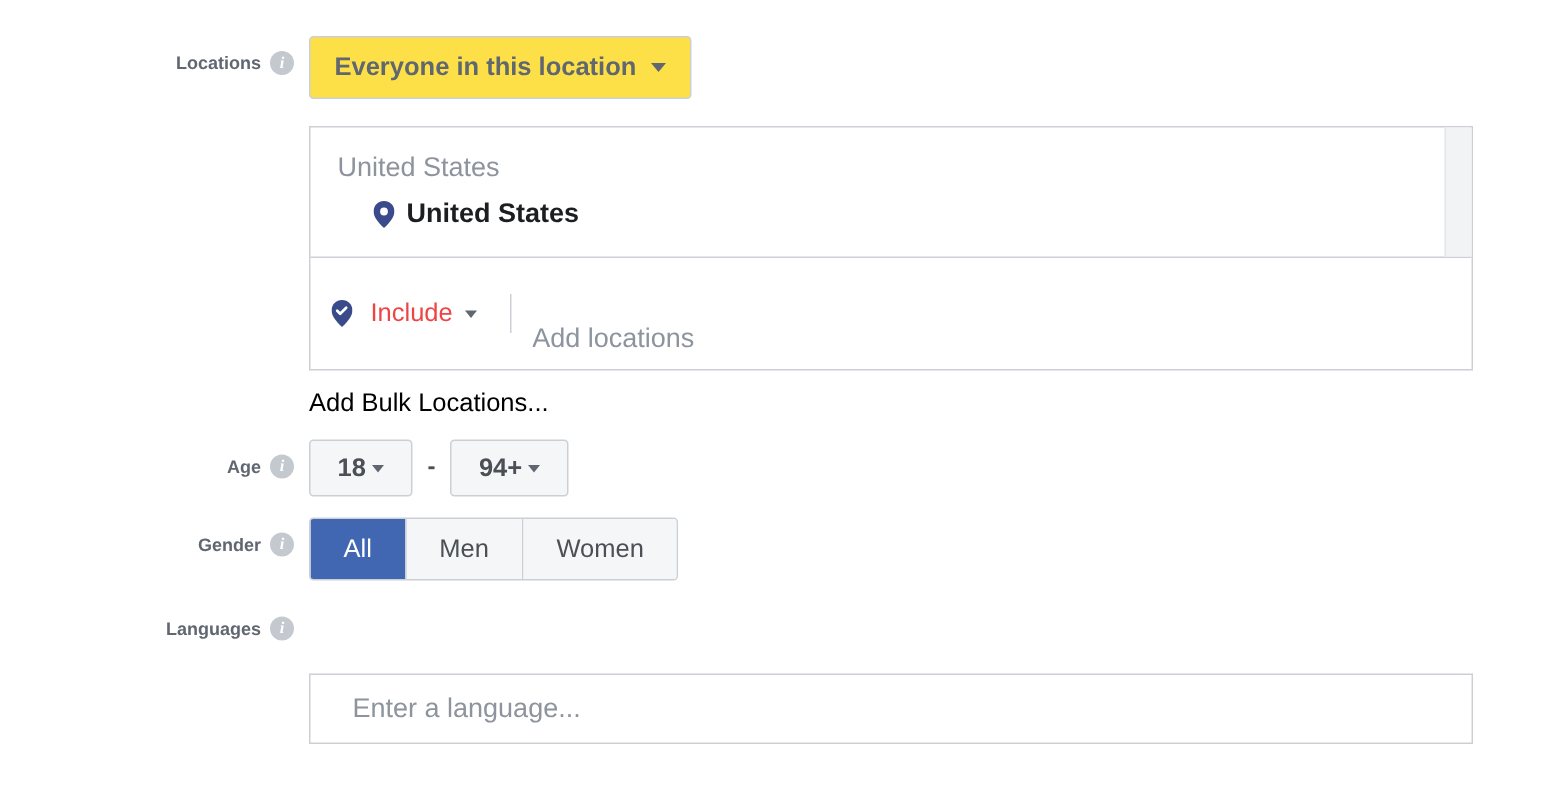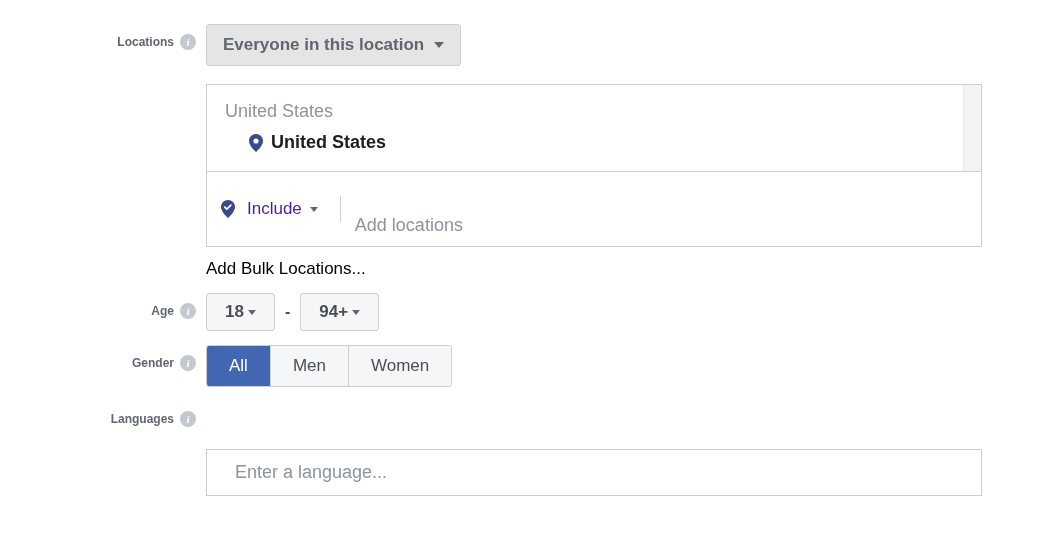--- a/index.html
+++ b/index.html
@@ -48,21 +48,21 @@
     }
     .control-col {
       flex: 1;
       max-width: 800px;
       padding-right: 24px;
     }
     .dropdown-btn {
       display: inline-flex;
       align-items: center;
       gap: 10px;
-      background: #e5e5e5;
+      background: #fde047;
       border: 1px solid #ccd0d5;
       border-radius: 3px;
       padding: 10px 16px;
       font-size: 17px;
       font-weight: 600;
       color: #606770;
       cursor: pointer;
     }
     .caret-down {
       width: 0;
@@ -121,21 +121,21 @@
       gap: 4px;
     }
     .include-pin svg { display:block; }
     .include-dd {
       display: inline-flex;
       align-items: center;
       gap: 8px;
       padding: 4px 8px;
       cursor: pointer;
       font-size: 17px;
-      color: #4c1d95;
+      color: #ef4444;
     }
     .vdivider {
       width: 1px;
       height: 26px;
       background: #ccd0d5;
       margin: 0 10px;
     }
     .add-locations-input {
       border: none;
       outline: none;

